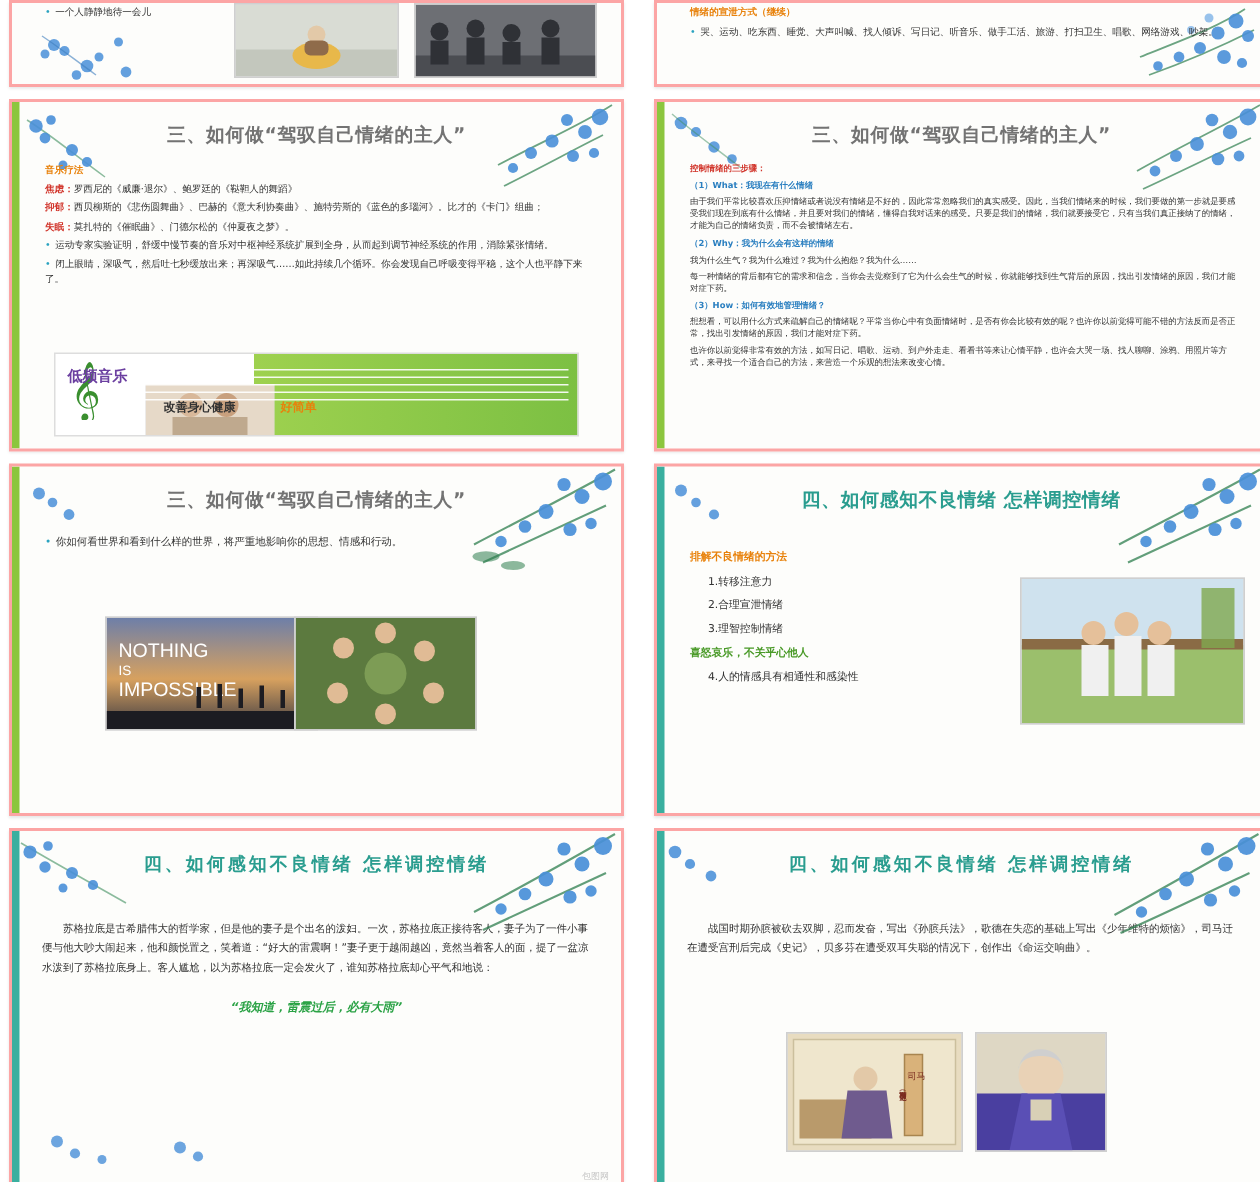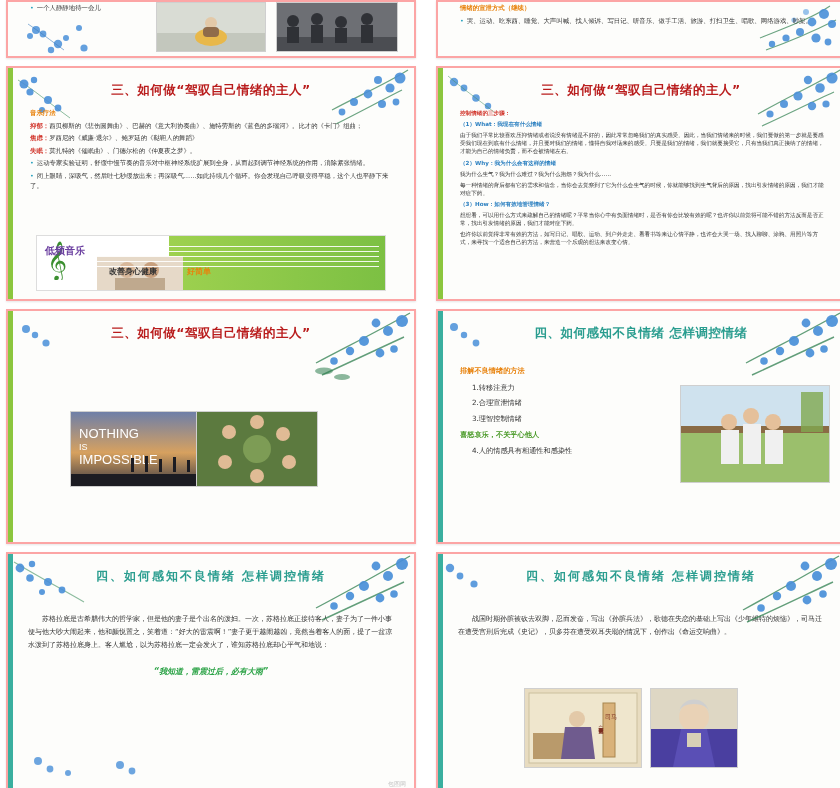--- a/index.html
+++ b/index.html
@@ -26,21 +26,21 @@
     overflow:hidden;
     box-sizing:border-box;
   }
   
   .accent-left{
     position:absolute;left:0;top:0;bottom:0;width:5px;background:#8cc63e;
   }
   .accent-left.teal{background:#3aaf9f;}
   .slide-title{
     text-align:center;
-    color:#b91c1c;
+    color:#737373;
     font-weight:bold;
     font-size:12.5px;
     letter-spacing:.5px;
     margin:14px 0 0 0;
     position:relative;z-index:5;
   }
   .slide-title.teal{color:#2a9d8f;}
   .body{
     position:relative;z-index:4;
     padding:8px 16px 0 22px;
@@ -201,22 +201,22 @@
             <circle cx="72" cy="34" r="4"></circle>
             <circle cx="60" cy="44" r="3.4"></circle>
           <circle cx="100" cy="36" r="4"></circle>
             <circle cx="114" cy="34" r="3.4"></circle>
         </g>
       </svg>
     </div>
     <div class="slide-title">三、如何做“驾驭自己情绪的主人”</div>
     <div class="body" style="padding-top:10px;">
       <p class="lbl-orange">音乐疗法</p>
+      <p><span class="lbl-red">焦虑：</span><span>罗西尼的《威廉·退尔》、鲍罗廷的《鞑靼人的舞蹈》</span></p>
       <p><span class="lbl-red">抑郁：</span><span>西贝柳斯的《悲伤圆舞曲》、巴赫的《意大利协奏曲》、施特劳斯的《蓝色的多瑙河》。比才的《卡门》组曲；</span></p>
-      <p><span class="lbl-red">焦虑：</span><span>罗西尼的《威廉·退尔》、鲍罗廷的《鞑靼人的舞蹈》</span></p>
       <p><span class="lbl-red">失眠：</span><span>莫扎特的《催眠曲》、门德尔松的《仲夏夜之梦》。</span></p>
       <p class="bullet">运动专家实验证明，舒缓中慢节奏的音乐对中枢神经系统扩展到全身，从而起到调节神经系统的作用，消除紧张情绪。</p>
       <p class="bullet">闭上眼睛，深吸气，然后吐七秒缓放出来；再深吸气……如此持续几个循环。你会发现自己呼吸变得平稳，这个人也平静下来了。</p>
     </div>
     <div class="music-banner">
       <div class="photo" style="left:60px;top:20px;width:86px;height:34px;border:none;">
         <svg class="ph-inner" viewBox="0 0 86 34" preserveAspectRatio="none">
           <rect width="86" height="34" fill="#e6d9c8"></rect>
           <circle cx="30" cy="14" r="8" fill="#d8b89a"></circle>
             <circle cx="54" cy="14" r="8" fill="#c8a07e"></circle>
@@ -313,20 +313,23 @@
           <circle cx="116" cy="42" r="4.4"></circle>
             <circle cx="130" cy="38" r="3.8"></circle>
         </g>
         <g fill="#2f7f4f" opacity=".55">
           <ellipse cx="60" cy="60" rx="9" ry="3.5"></ellipse>
             <ellipse cx="78" cy="66" rx="8" ry="3"></ellipse>
         </g>
       </svg>
     </div>
     <div class="slide-title">三、如何做“驾驭自己情绪的主人”</div>
+    <div class="body" style="padding-top:14px;font-size:7px;">
+      <p class="bullet">你如何看世界和看到什么样的世界，将严重地影响你的思想、情感和行动。</p>
+    </div>
     <div class="photo" style="left:38px;top:100px;width:140px;height:74px;margin-left:24px;">
       <svg class="ph-inner" viewBox="0 0 140 74" preserveAspectRatio="none">
         <defs>
             <linearGradient id="sky5" x1="0" y1="0" x2="0" y2="1">
           <stop offset="0" stop-color="#6e7fa8"></stop>
               <stop offset="0.55" stop-color="#d7a15f"></stop>
               <stop offset="1" stop-color="#3c3a42"></stop>
         </linearGradient>
           </defs>
         <rect width="140" height="74" fill="url(#sky5)"></rect>

